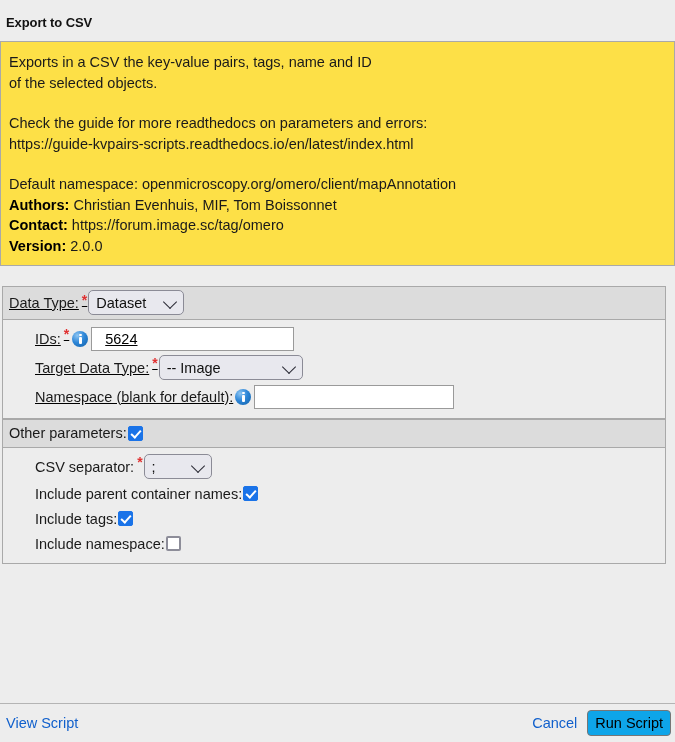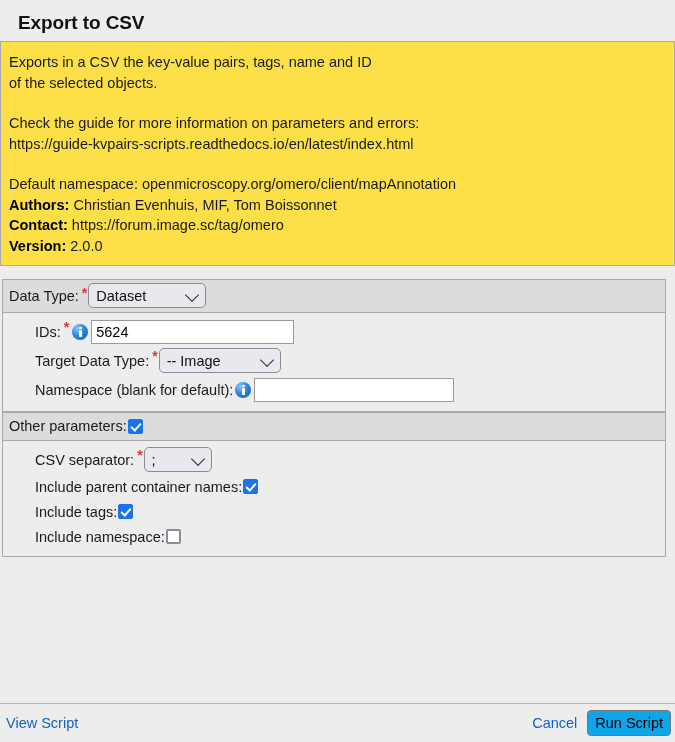--- a/index.html
+++ b/index.html
@@ -12,27 +12,26 @@
     background: #ededed;
     font-family: "Liberation Sans", sans-serif;
     font-size: 14.5px;
     color: #000;
     overflow: hidden;
     position: relative;
   }
 
   
   .page-title {
-    font-size: 19px;
+    font-size: 13px;
     font-weight: bold;
     color: #111;
     padding: 10px 0 0 6px;
     letter-spacing: -0.1px;
     line-height: 26px;
-    margin-left: 12px;
   }
 
   
   .panel {
     margin: 0 9px 0 2px;
     border: 1px solid #a9a9a9;
     background: #ededed;
     box-sizing: border-box;
   }
   .panel-header {
@@ -108,32 +107,32 @@
     right: 9px;
     top: 50%;
     width: 9px;
     height: 9px;
     margin-top: -6px;
     border-right: 1.8px solid #2a2a35;
     border-bottom: 1.8px solid #2a2a35;
     transform: rotate(45deg);
     pointer-events: none;
   }
-  .sel-datatype { width: 118px; }
-  .sel-target { width: 122px; }
+  .sel-datatype { width: 96px; }
+  .sel-target { width: 144px; }
   .sel-sep { width: 68px; }
 
   
   .txt {
     background: #ffffff;
     border: 1px solid #9a9a9a;
     font-family: "Liberation Sans", sans-serif;
     font-size: 14.5px;
     color: #000;
-    padding: 2px 4px;
+    padding: 2px 13px;
     height: 24px;
     box-sizing: border-box;
     outline: none;
   }
   .txt-ids { width: 203px; }
   .txt-ns  { width: 200px; }
 
   
   .info-icon {
     display: inline-block;
@@ -234,30 +233,30 @@
 </style>
 </head>
 <body>
 
 <div class="page-title">Export to CSV</div>
 
 <div class="desc-panel">
   <div class="desc-line">Exports in a CSV the key-value pairs, tags, name and ID</div>
   <div class="desc-line">of the selected objects.</div>
   <div class="desc-gap"></div>
-  <div class="desc-line">Check the guide for more information on parameters and errors:</div>
+  <div class="desc-line">Check the guide for more readthedocs on parameters and errors:</div>
   <div class="desc-line">https://guide-kvpairs-scripts.readthedocs.io/en/latest/index.html</div>
   <div class="desc-gap"></div>
   <div class="desc-line">Default namespace: openmicroscopy.org/omero/client/mapAnnotation</div>
   <div class="desc-line"><b>Authors:</b><span> Christian Evenhuis, MIF, Tom Boissonnet</span></div>
   <div class="desc-line"><b>Contact:</b><span> https://forum.image.sc/tag/omero</span></div>
   <div class="desc-line"><b>Version:</b><span> 2.0.0</span></div>
 </div>
 
-<div class="panel" style="margin-top:13px;">
+<div class="panel" style="margin-top:20px;text-decoration:underline;">
   <div class="panel-header">
     <span class="form-label">Data Type:</span>
     <span class="req-star">*</span>
     <span class="sel-wrap">
       <select class="sel sel-datatype">
         <option>Dataset</option>
       </select>
       <span class="sel-chevron"></span>
     </span>
   </div>

